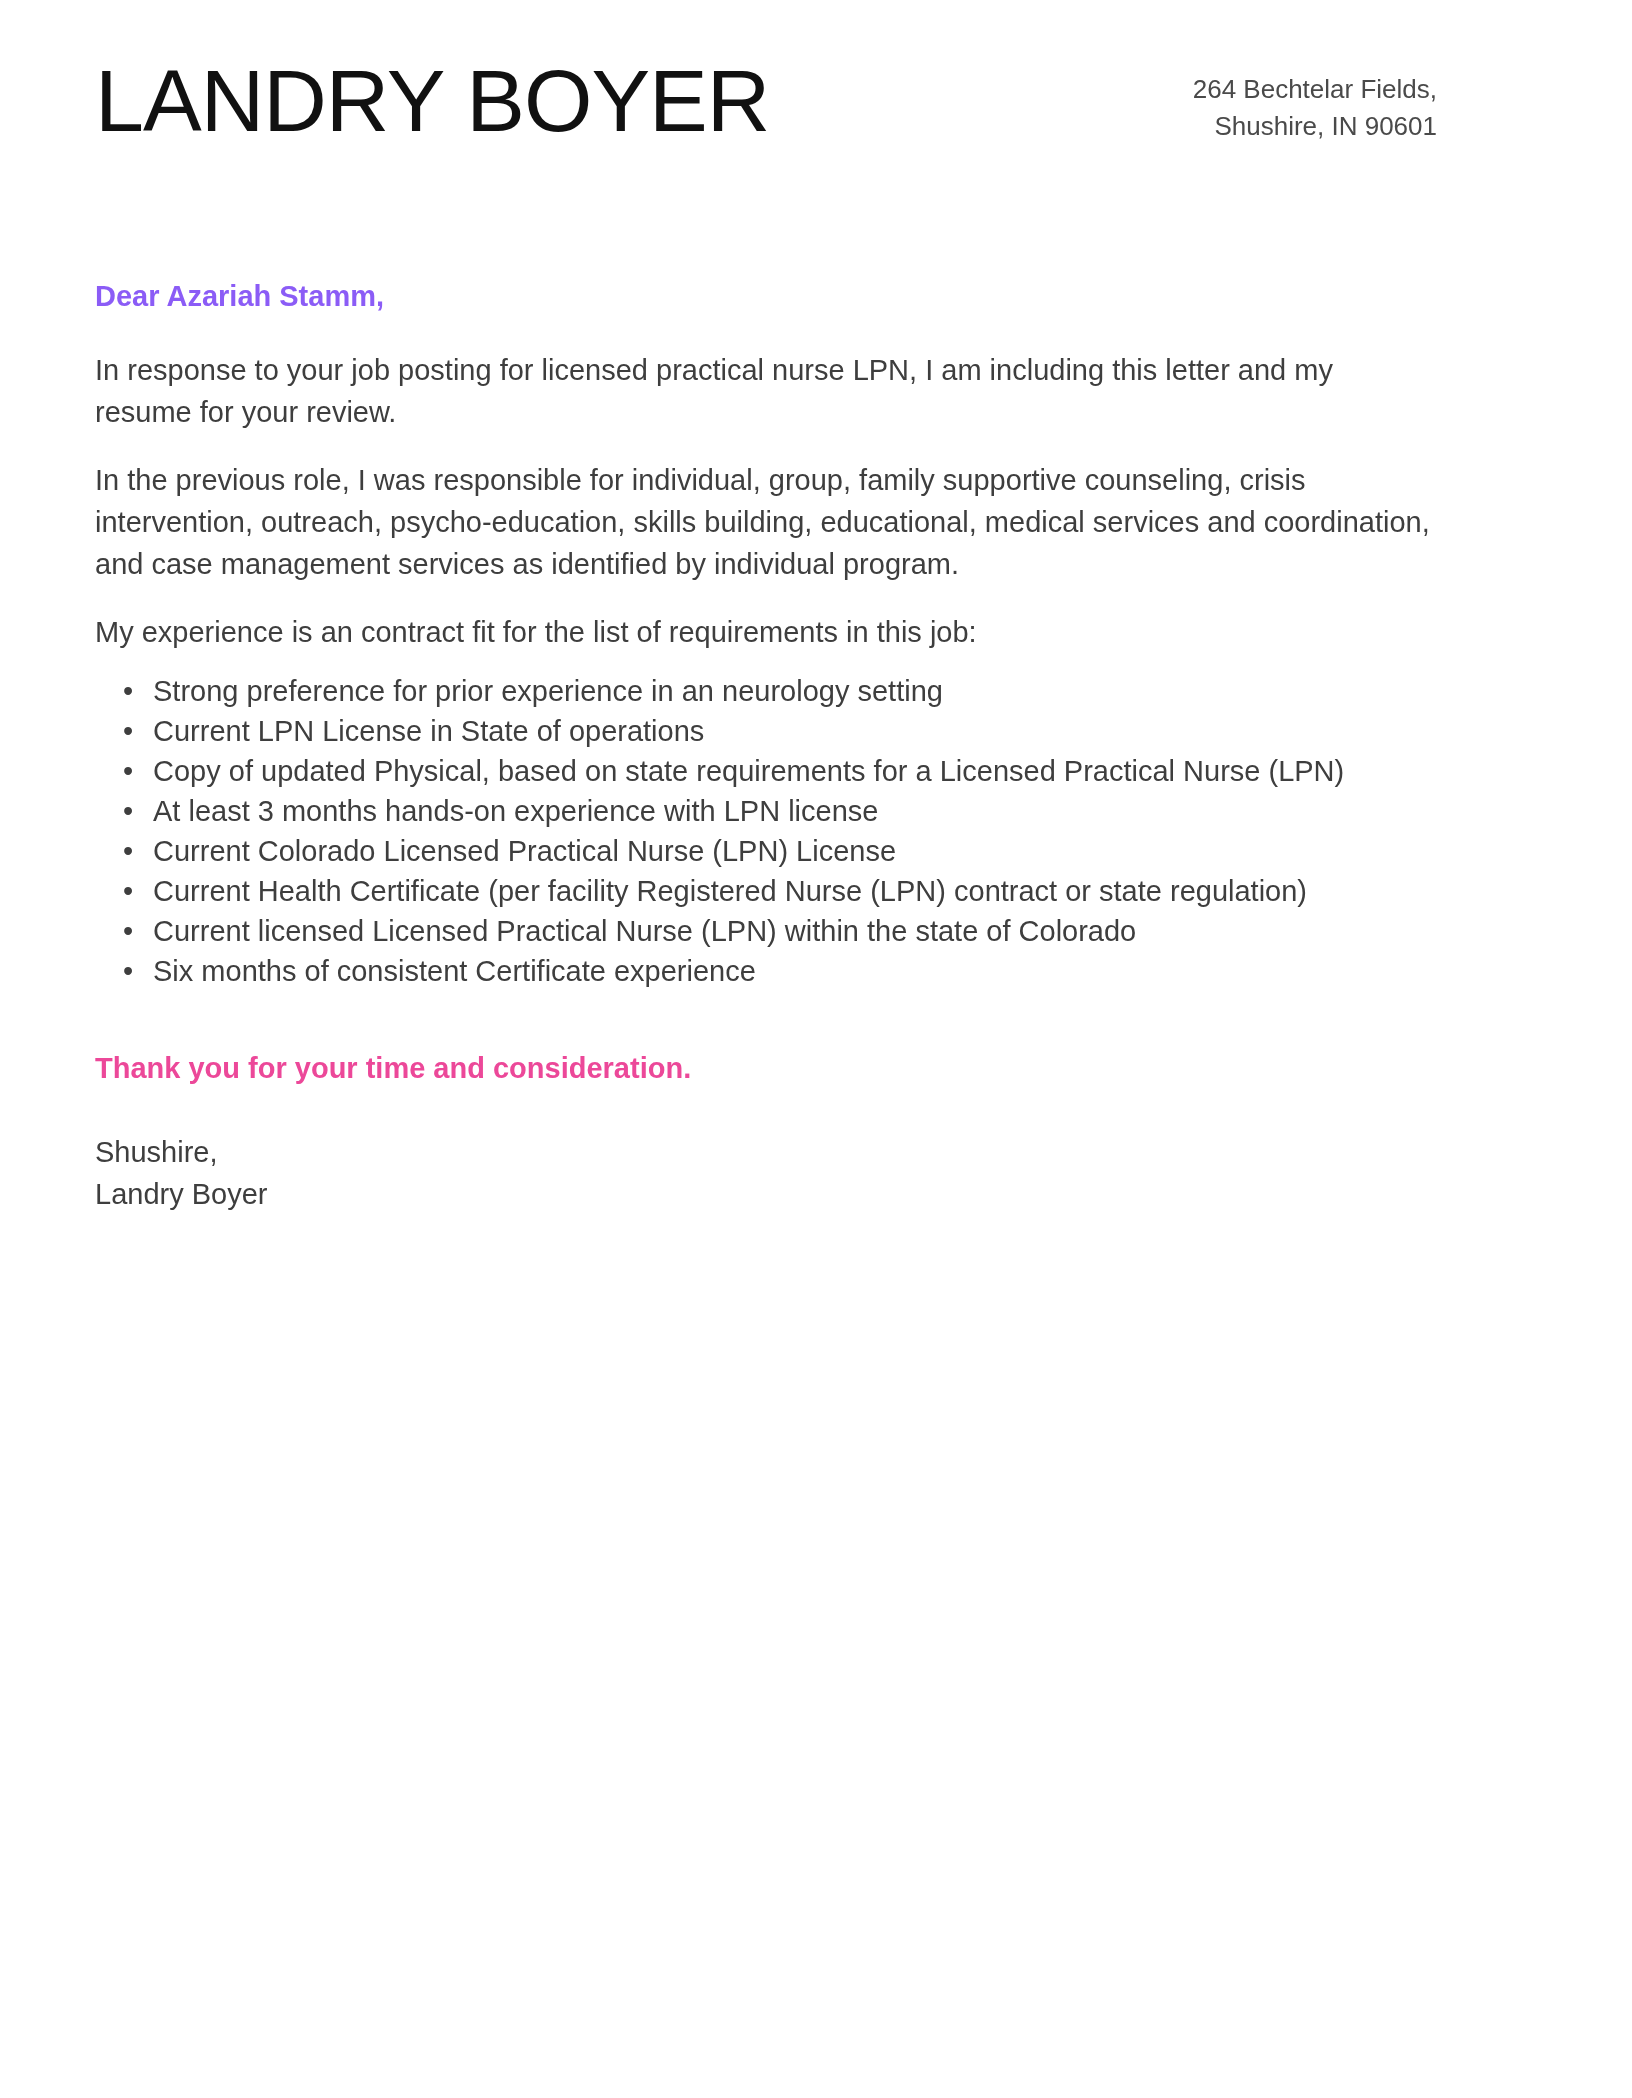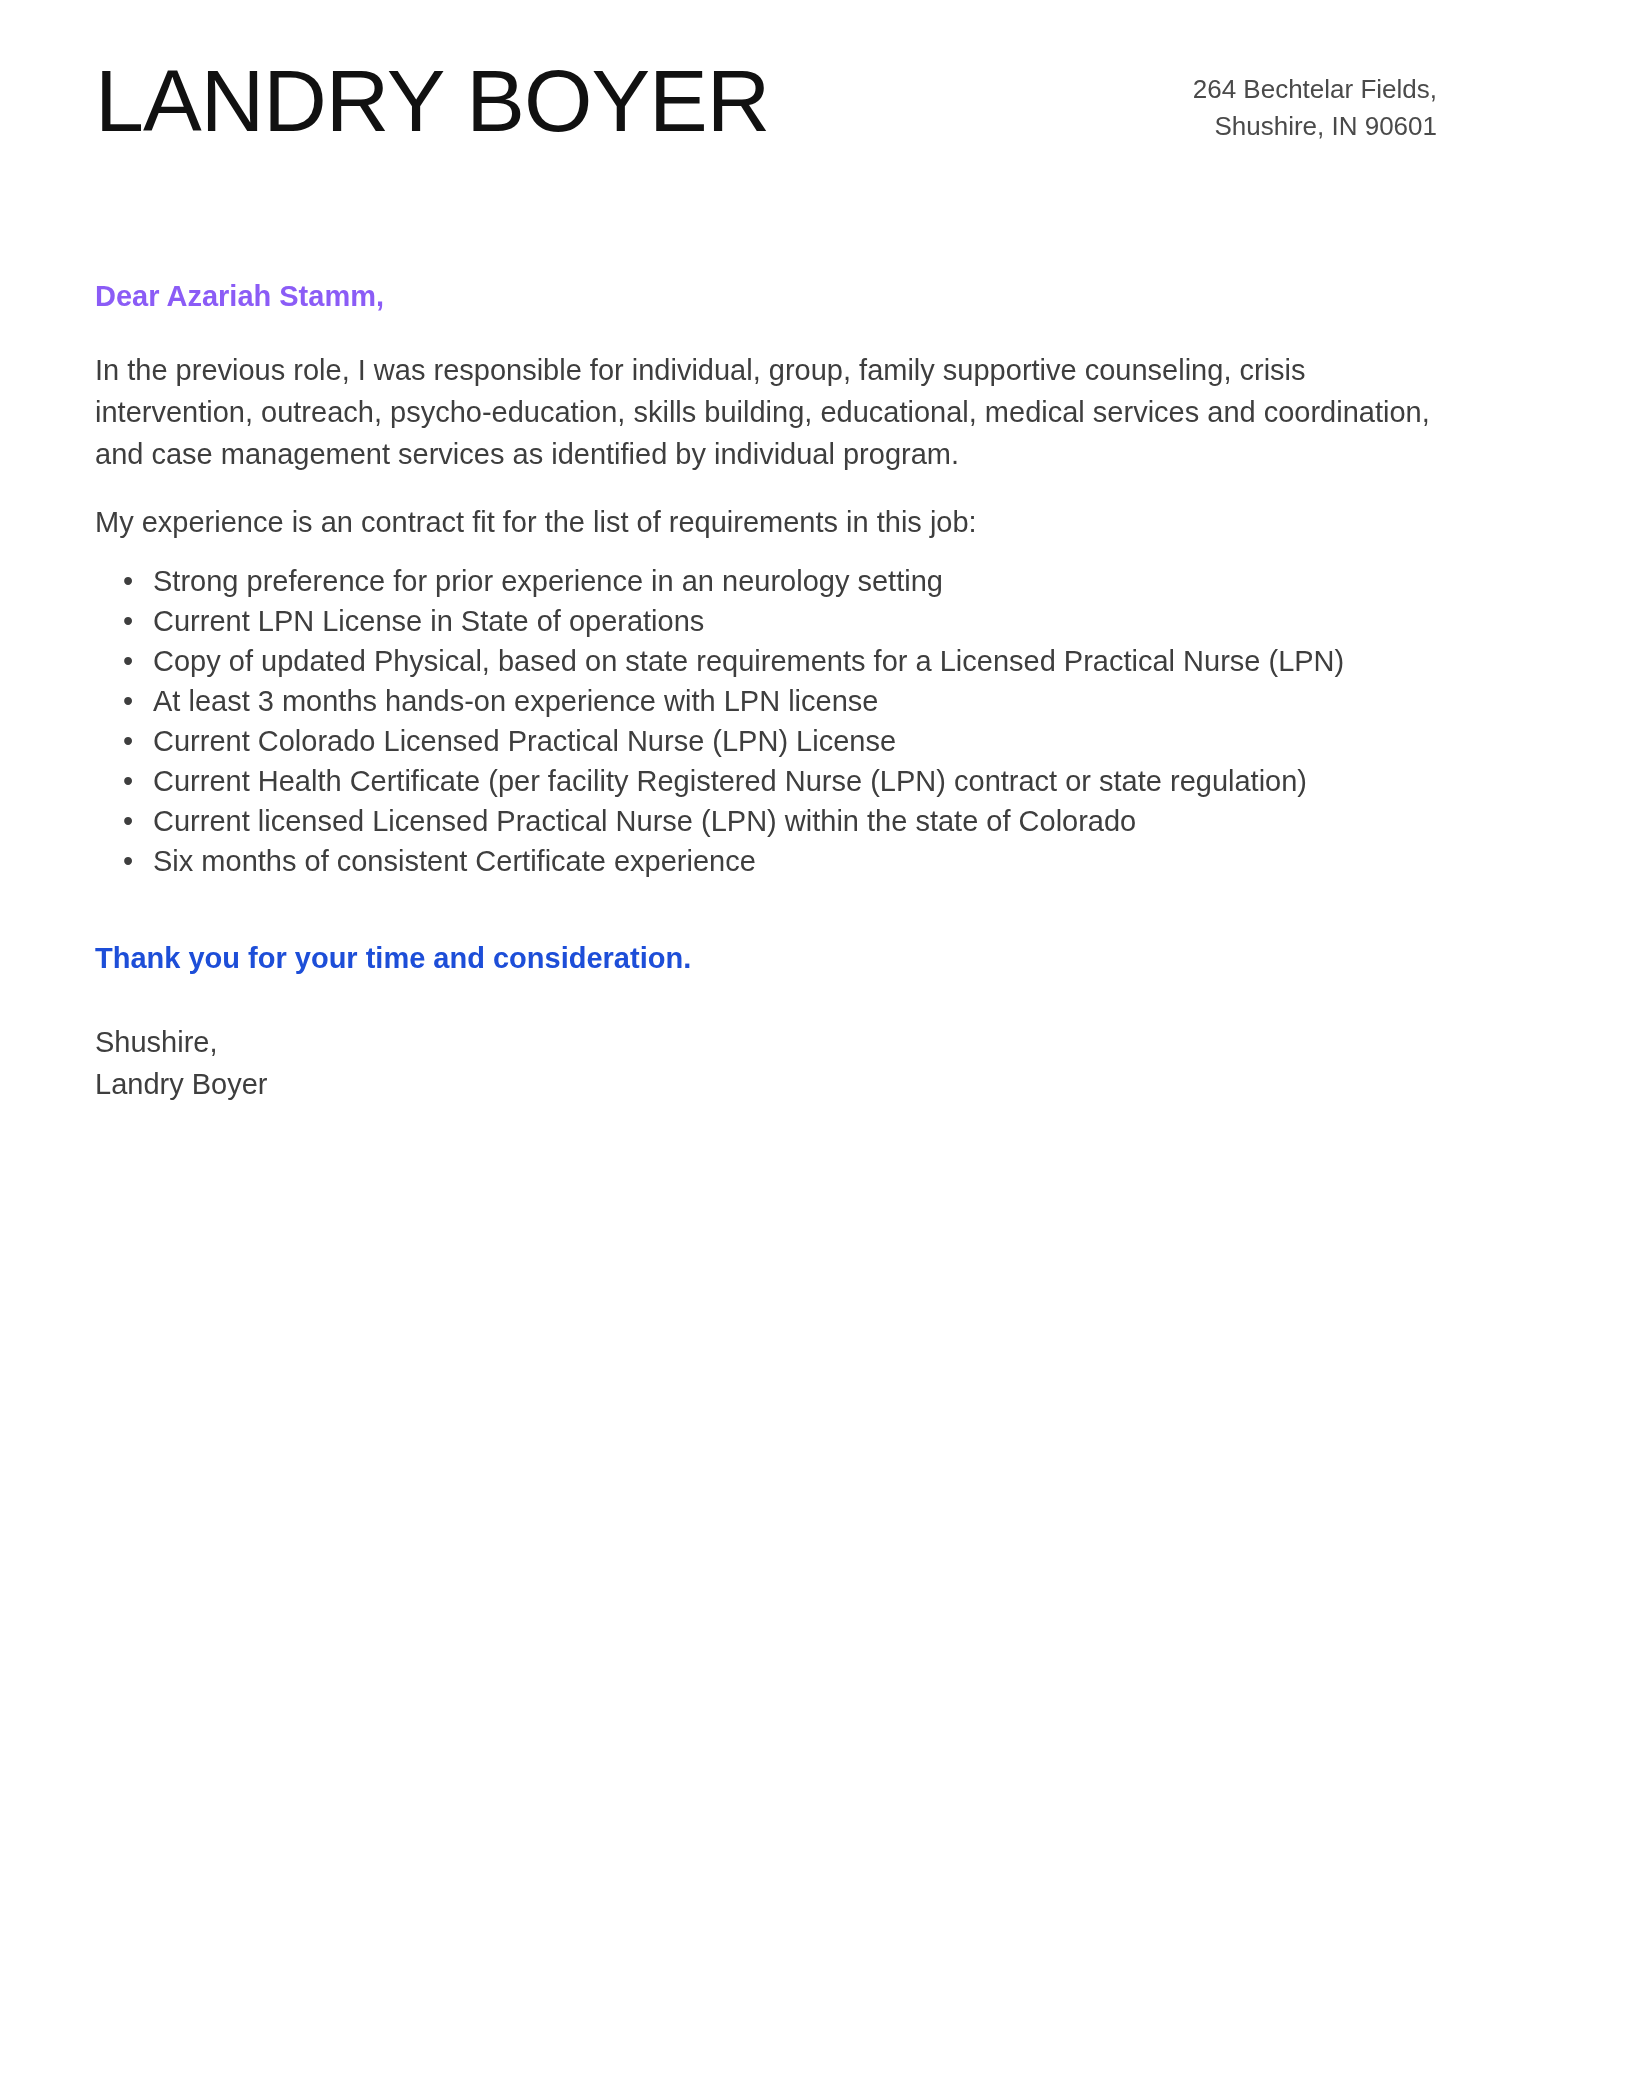--- a/index.html
+++ b/index.html
@@ -70,21 +70,21 @@
   ul.requirements li::before {
     content: "\2022";
     position: absolute;
     left: 0;
     top: 0;
     color: #3e3e3e;
   }
   .closing {
     margin-top: 56px;
     font-weight: 700;
-    color: #1d4ed8;
+    color: #ec4899;
   }
   .signoff-block {
     margin-top: 42px;
   }
   .signoff, .signature {
     line-height: 42px;
   }
 </style>
 </head>
 <body>
@@ -96,20 +96,21 @@
     <div class="address">
       <div>264 Bechtelar Fields,</div>
       <div>Shushire, IN 90601</div>
     </div>
   </div>
 
   <div class="content">
 
     <p class="salutation">Dear Azariah Stamm,</p>
 
+    <p class="para">In response to your job posting for licensed practical nurse LPN, I am including this letter and my resume for your review.</p>
 
     <p class="para">In the previous role, I was responsible for individual, group, family supportive counseling, crisis intervention, outreach, psycho-education, skills building, educational, medical services and coordination, and case management services as identified by individual program.</p>
 
     <p class="para last-intro">My experience is an contract fit for the list of requirements in this job:</p>
 
     <ul class="requirements">
       <li>Strong preference for prior experience in an neurology setting</li>
       <li>Current LPN License in State of operations</li>
       <li>Copy of updated Physical, based on state requirements for a Licensed Practical Nurse (LPN)</li>
       <li>At least 3 months hands-on experience with LPN license</li>

